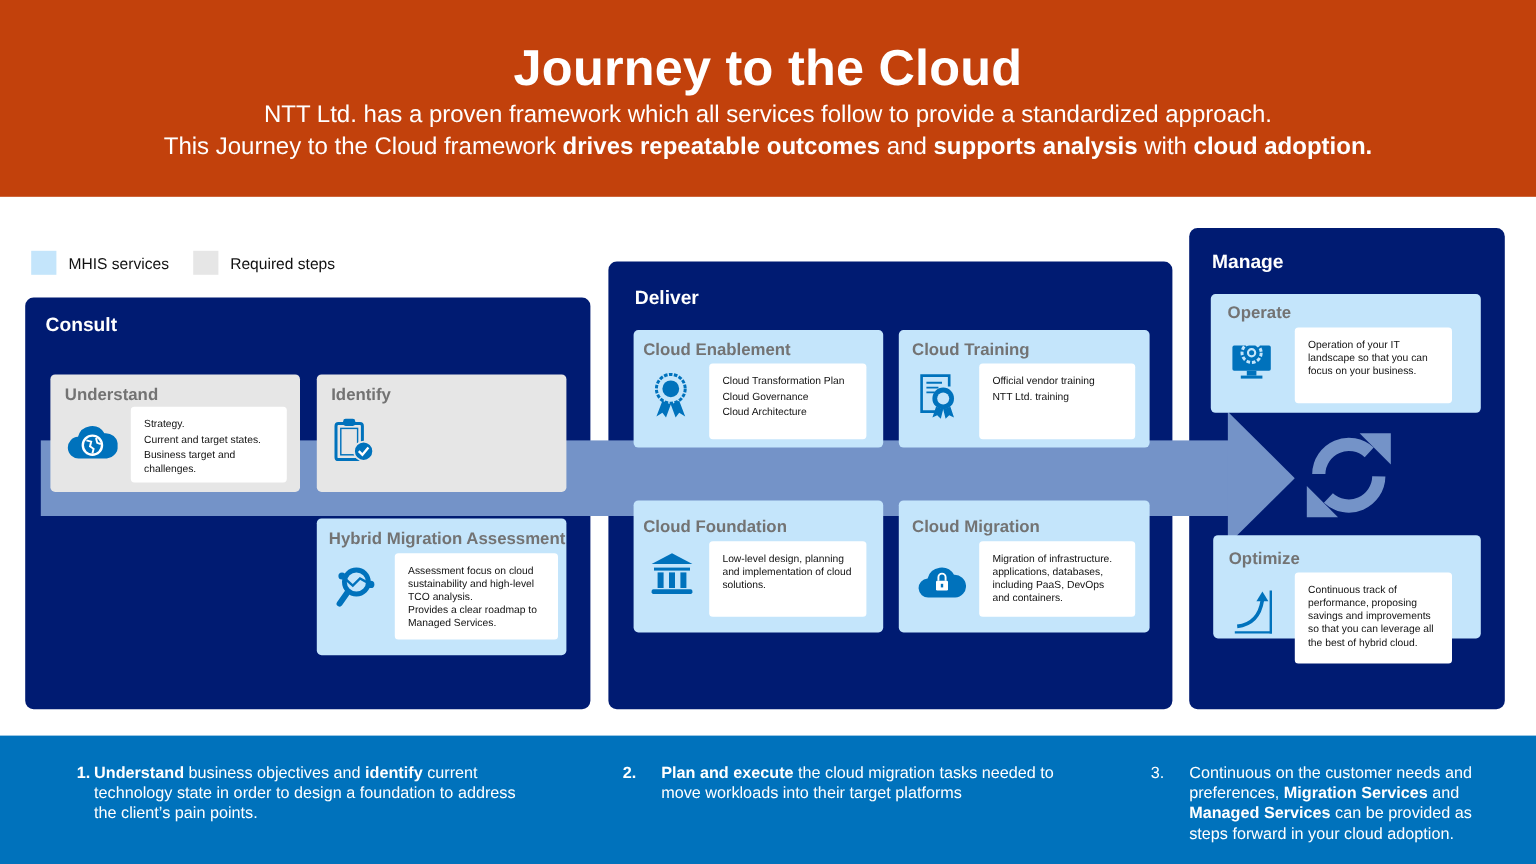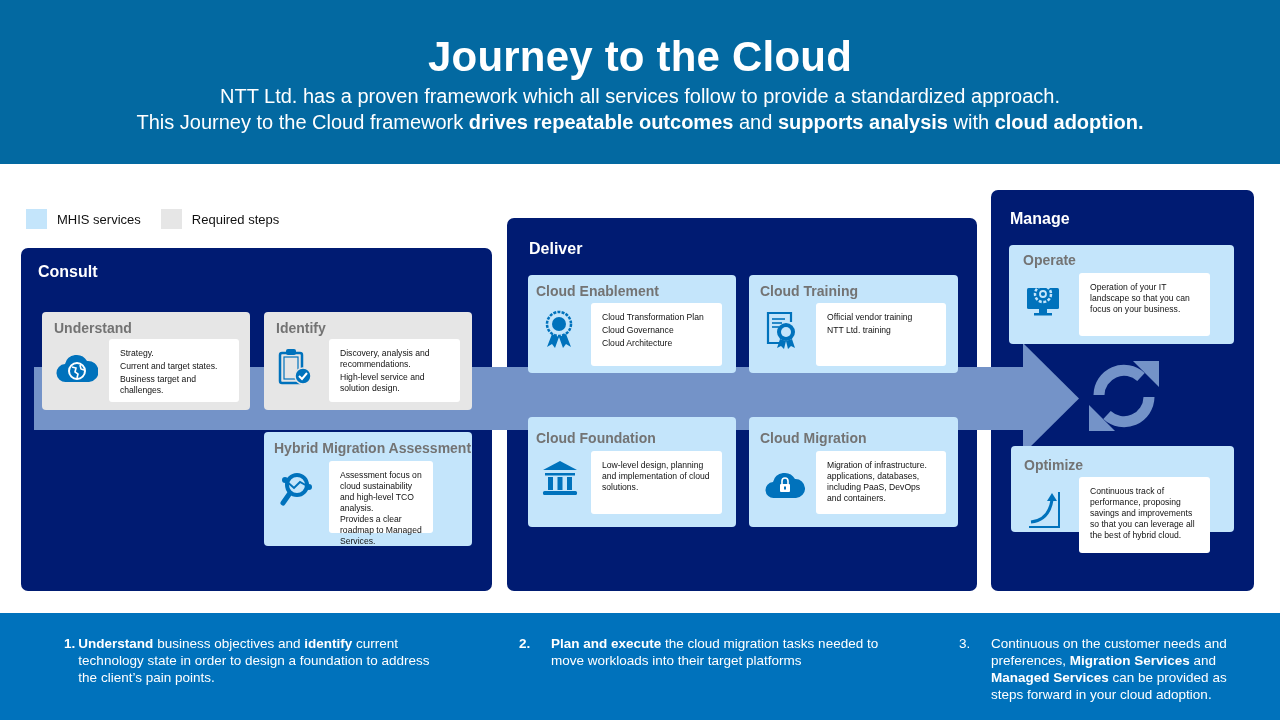--- a/index.html
+++ b/index.html
@@ -1,17 +1,17 @@
 <!DOCTYPE html>
 <html><head>
 <meta charset="utf-8">
 <style>
   * { box-sizing: border-box; margin: 0; padding: 0; }
   html, body { width: 1280px; height: 720px; overflow: hidden; background: #ffffff; font-family: "Liberation Sans", sans-serif; }
-  .header { position: absolute; left: 0; top: 0; width: 1280px; height: 164px; background: #0369a1; color: #fff; text-align: center; }
+  .header { position: absolute; left: 0; top: 0; width: 1280px; height: 164px; background: #c2410c; color: #fff; text-align: center; }
   .header h1 { position: absolute; left: 0; right: 0; top: 33px; font-size: 42px; font-weight: bold; line-height: 48px; letter-spacing: 0.2px; }
   .header .sub { position: absolute; left: 0; right: 0; font-size: 20px; line-height: 24px; }
   .header .sub1 { top: 84px; }
   .header .sub2 { top: 110px; }
   .header b { font-weight: bold; }
 
   .legend { position: absolute; top: 209px; left: 26px; height: 20px; display: flex; align-items: center; font-size: 13px; color: #111; }
   .legend .sw { width: 21px; height: 20px; display: inline-block; }
   .legend .sw.blue { background: #c4e5fb; }
   .legend .sw.grey { background: #e6e6e6; }
@@ -93,36 +93,32 @@
 
 <div class="card grey" style="left:264px;top:312px;width:208px;height:98px;">
   <div class="ctitle">Identify</div>
   <svg class="icon" style="left:14px;top:36px;" width="34" height="38" viewBox="0 0 34 38">
     <rect x="2" y="5" width="22" height="30" rx="2" fill="none" stroke="#0072bc" stroke-width="2.5"></rect>
     <rect x="6" y="9" width="14" height="22" fill="none" stroke="#0072bc" stroke-width="1.2"></rect>
     <rect x="8" y="1" width="10" height="6" rx="2" fill="#0072bc"></rect>
     <circle cx="25" cy="28" r="8" fill="#0072bc" stroke="#e6e6e6" stroke-width="1.5"></circle>
     <path d="M21 28 L24 31 L29 25" fill="none" stroke="#fff" stroke-width="2"></path>
   </svg>
-  <div class="desc" style="left:65px;top:27px;width:131px;height:63px;">
-    <p>Discovery, analysis and recommendations.</p>
-    <p>High-level service and solution design.</p>
-  </div>
 </div>
 
 <div class="card blue" style="left:264px;top:432px;width:208px;height:114px;">
   <div class="ctitle" style="left:10px;">Hybrid Migration Assessment</div>
   <svg class="icon" style="left:14px;top:38px;" width="36" height="38" viewBox="0 0 36 38">
     <circle cx="19" cy="15" r="10" fill="none" stroke="#0072bc" stroke-width="4"></circle>
     <path d="M7 10 L16 18 L22 12 L31 17" fill="none" stroke="#0072bc" stroke-width="2"></path>
     <circle cx="7" cy="10" r="3" fill="#0072bc"></circle>
     <circle cx="31" cy="17" r="3" fill="#0072bc"></circle>
     <path d="M12 23 L5 33" stroke="#0072bc" stroke-width="5" stroke-linecap="round"></path>
   </svg>
-  <div class="desc" style="left:65px;top:29px;width:104px;height:72px;">
+  <div class="desc" style="left:65px;top:29px;width:136px;height:72px;">
     <p>Assessment focus on cloud sustainability and high-level TCO analysis.</p>
     <p style="margin-top:0">Provides a clear roadmap to Managed Services.</p>
   </div>
 </div>
 
 <div class="card blue" style="left:528px;top:275px;width:208px;height:98px;">
   <div class="ctitle" style="left:8px;">Cloud Enablement</div>
   <svg class="icon" style="left:16px;top:35px;" width="30" height="40" viewBox="0 0 30 40">
     <path d="M8 24 L3 37 L8 34 L11 38 L15 27 Z M22 24 L27 37 L22 34 L19 38 L15 27 Z" fill="#0072bc"></path>
     <circle cx="15" cy="14" r="12" fill="none" stroke="#0072bc" stroke-width="2.5" stroke-dasharray="3 1.2"></circle>

